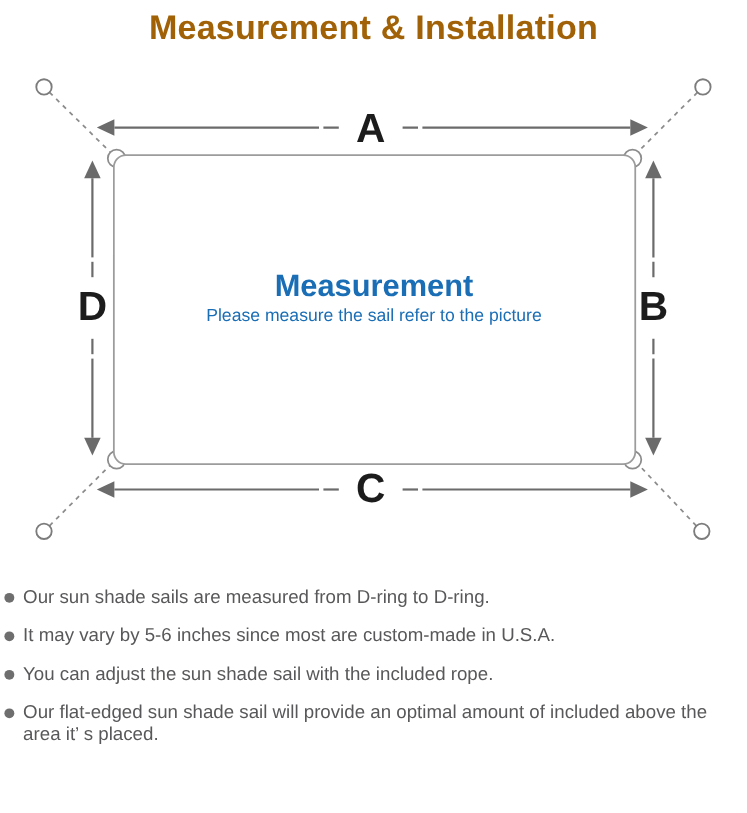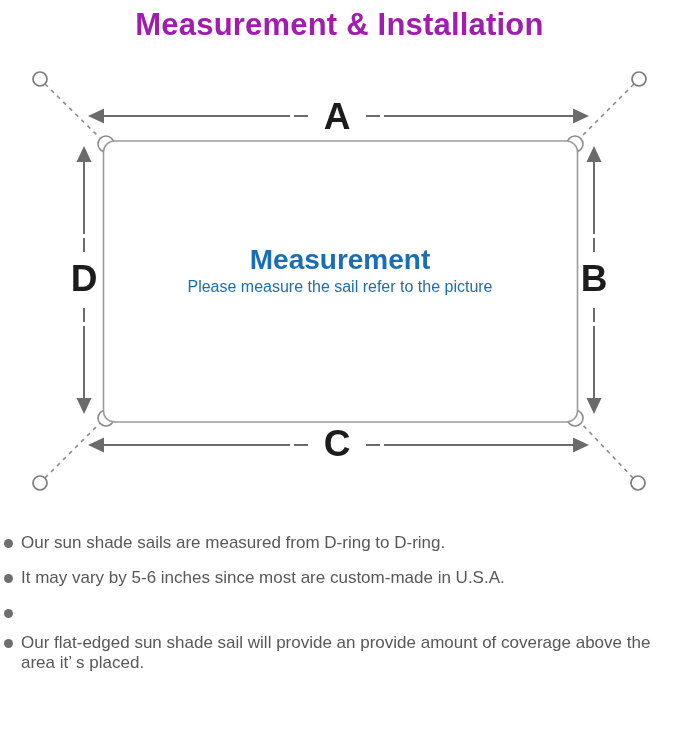--- a/index.html
+++ b/index.html
@@ -3,21 +3,21 @@
 <meta charset="utf-8">
 <style>
   html,body{margin:0;padding:0;background:#ffffff;}
   body{
     width:679px;height:739px;overflow:hidden;
     font-family:"Liberation Sans",sans-serif;
     -webkit-font-smoothing:antialiased;
   }
   .title{
     margin:0;padding-top:5px;height:40px;line-height:40px;
-    text-align:center;font-size:31px;font-weight:700;color:#a21caf;
+    text-align:center;font-size:31px;font-weight:700;color:#a16207;
     letter-spacing:.2px;
   }
   svg{display:block;}
   .dim-label{font-size:37px;font-weight:700;fill:#1c1c1c;font-family:"Liberation Sans",sans-serif;}
   .center-heading{font-size:28px;font-weight:700;fill:#1a6eb5;font-family:"Liberation Sans",sans-serif;}
   .center-sub{font-size:16px;fill:#1a6eb5;font-family:"Liberation Sans",sans-serif;}
   .notes{
     list-style:none;margin:18px 0 0 0;padding:0;
   }
   .notes li{
@@ -109,18 +109,19 @@
   <li>
     <span class="dot"></span>
     <span class="note-text">Our sun shade sails are measured from D-ring to D-ring.</span>
   </li>
   <li>
     <span class="dot"></span>
     <span class="note-text">It may vary by 5-6 inches since most are custom-made in U.S.A.</span>
   </li>
   <li>
     <span class="dot"></span>
+    <span class="note-text">You can adjust the sun shade sail with the included rope.</span>
   </li>
   <li>
     <span class="dot"></span>
-    <span class="note-text">Our flat-edged sun shade sail will provide an provide amount of coverage above the area it’ s placed.</span>
+    <span class="note-text">Our flat-edged sun shade sail will provide an optimal amount of included above the area it’ s placed.</span>
   </li>
 </ul>
 
 </body></html>

